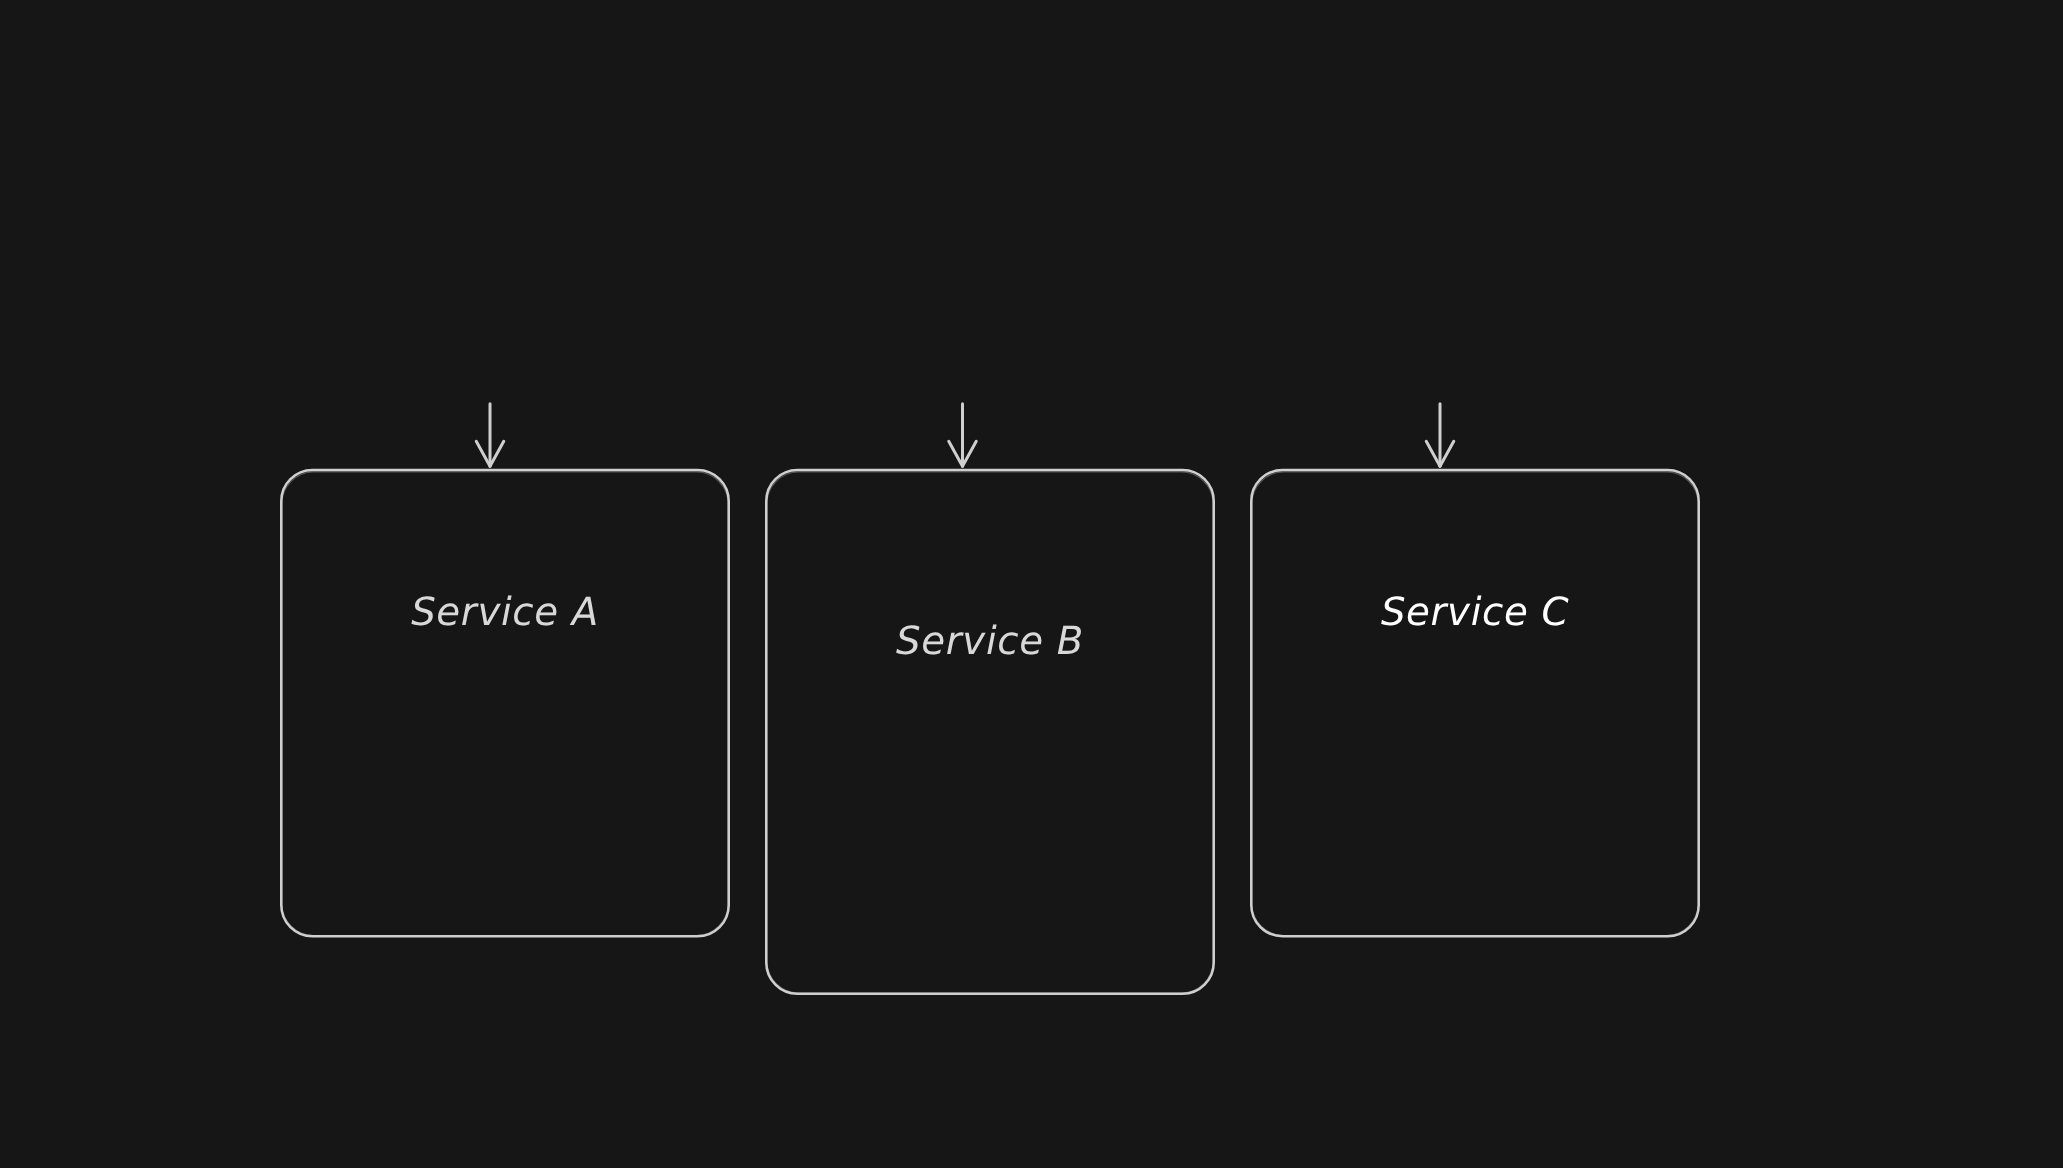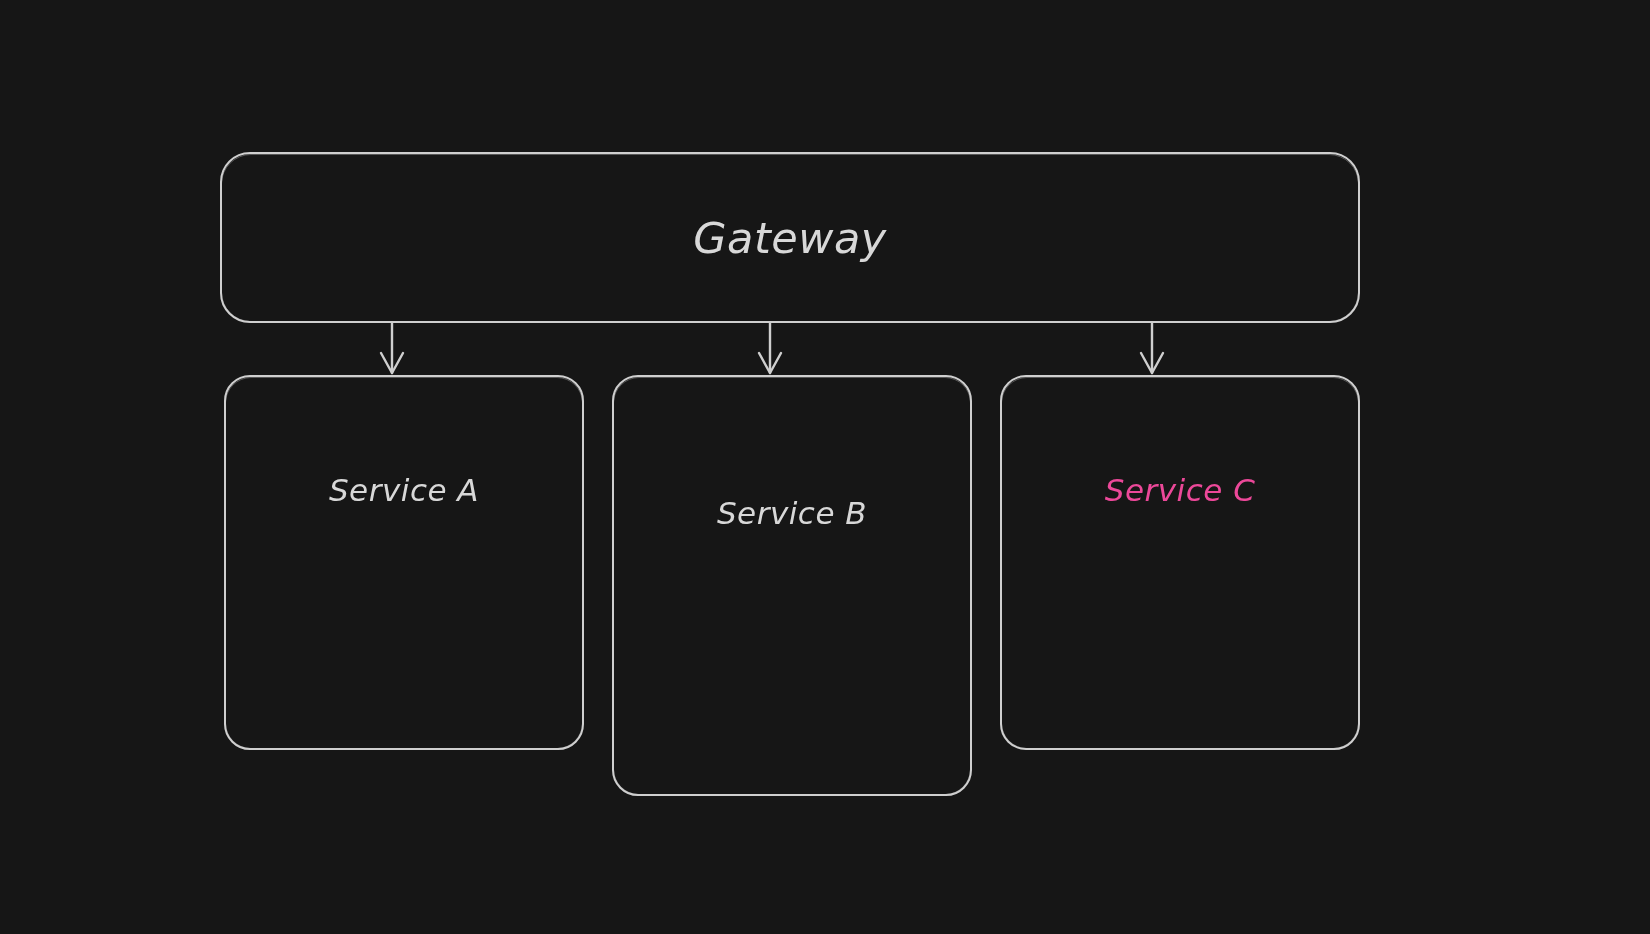--- a/index.html
+++ b/index.html
@@ -87,29 +87,26 @@
     <g id="arrows" stroke="#cfcfcf" stroke-width="2.4" fill="none" stroke-linecap="round" stroke-linejoin="round">
         <path d="M 392 323 L 392 373"></path>
         <path d="M 381 353 L 392 373 L 403 353"></path>
         <path d="M 770 323 L 770 373"></path>
         <path d="M 759 353 L 770 373 L 781 353"></path>
         <path d="M 1152 323 L 1152 373"></path>
         <path d="M 1141 353 L 1152 373 L 1163 353"></path>
       </g>
   </svg>
 
-  <div class="node gateway" id="node-gateway" style="left: 220px; top: 152px; width: 1140px; height: 171px; border-color: rgb(207, 207, 207);">
-    <span class="node-label" style="color: rgb(216, 216, 216);">Gateway</span>
-  </div>
 
   <div class="node service" id="node-service-a" style="left: 224px; top: 375px; width: 360px; height: 375px; border-color: rgb(207, 207, 207);">
     <span class="node-label" style="color: rgb(216, 216, 216);">Service A</span>
   </div>
 
   <div class="node service" id="node-service-b" style="left: 612px; top: 375px; width: 360px; height: 421px; border-color: rgb(207, 207, 207);">
     <span class="node-label" style="color: rgb(216, 216, 216);">Service B</span>
   </div>
 
   <div class="node service" id="node-service-c" style="left: 1000px; top: 375px; width: 360px; height: 375px; border-color: rgb(207, 207, 207);">
-    <span class="node-label" style="color: #ec4899; font-style: italic;">Service C</span>
+    <span class="node-label" style="color: #ffffff; font-style: italic;">Service C</span>
   </div>
 
 </div>
 
 </body></html>

